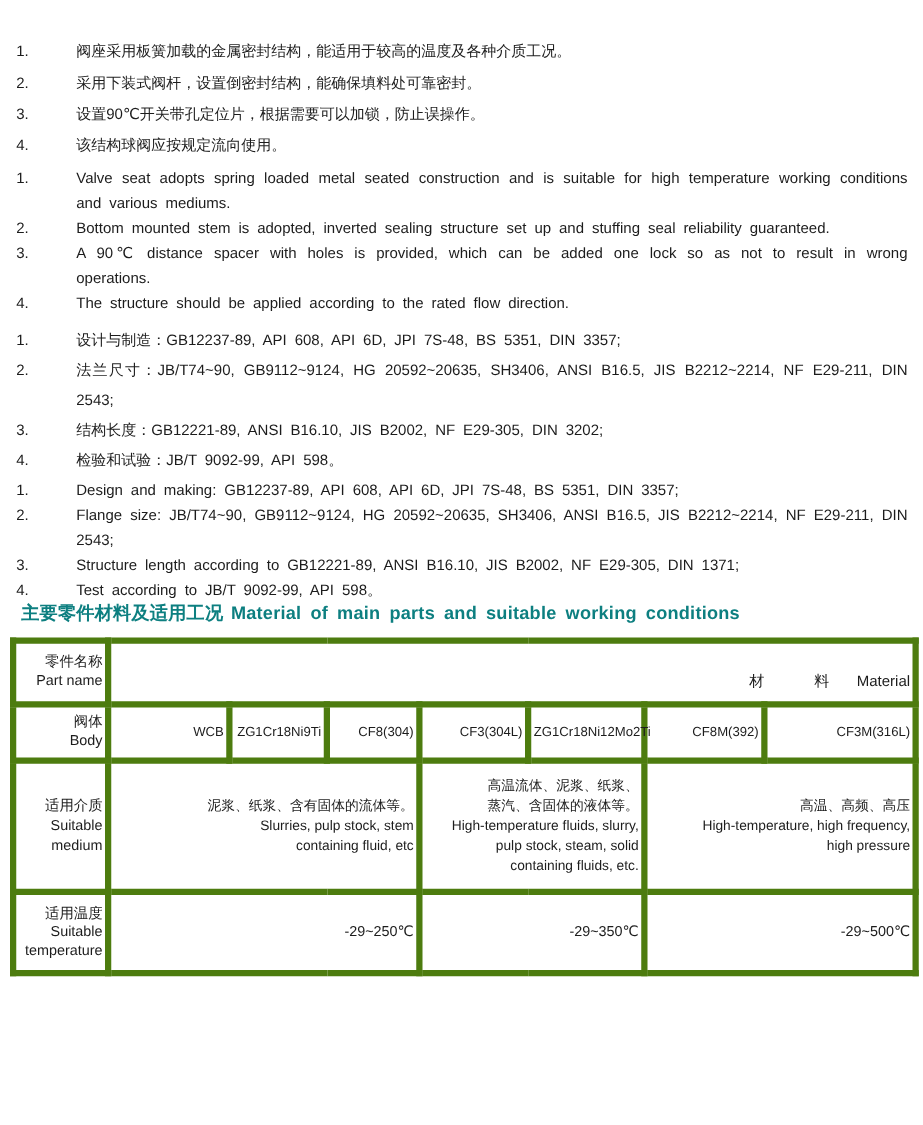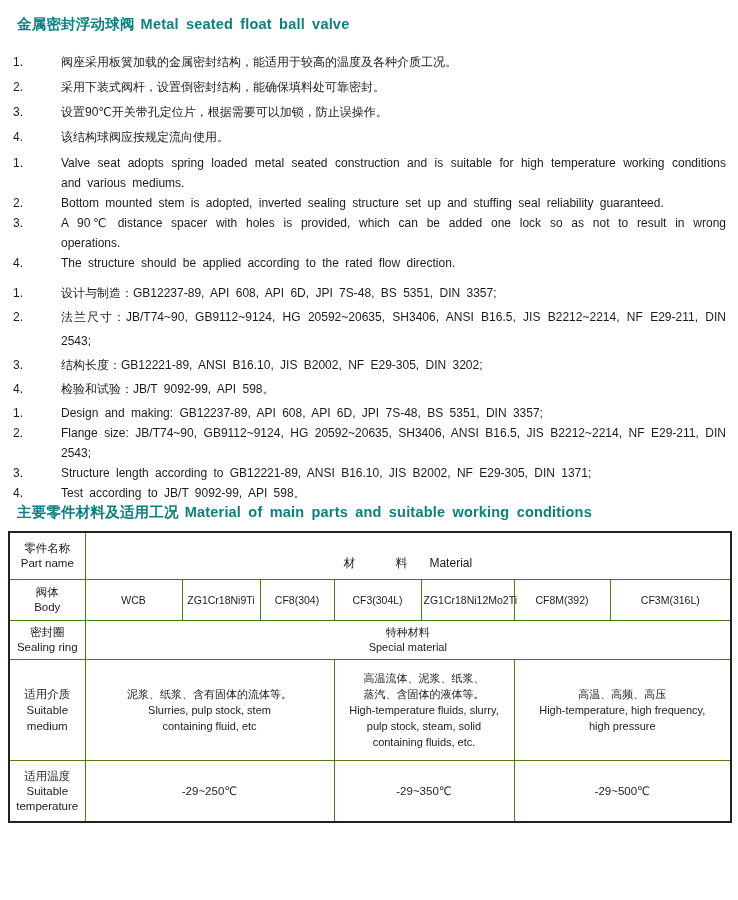--- a/index.html
+++ b/index.html
@@ -28,44 +28,41 @@
   .list2-zh .li{line-height:24px;}
   .list2-en{margin-top:2px;}
   .list2-en .li{line-height:20px;}
   .li{display:flex;font-size:12px;word-spacing:3px;}
   .li .num{width:14px;flex-shrink:0;}
   .li .txt{flex:1;text-align:justify;padding-right:4px;margin-left:34px;}
 
   
   table{border-collapse:collapse;table-layout:fixed;width:722px;margin:10px 0 0 -9px;}
   table{border:2px solid #222;}
-  td{border:1px solid #4d7c0f;text-align:center;vertical-align:middle;
+  td{border:5px solid #4d7c0f;text-align:right;vertical-align:middle;
      font-size:11px;line-height:15px;white-space:pre-line;padding:1px 2px;}
   tr.r-header td{height:44px;}
   tr.r-body td{height:38px;}
   tr.r-ball td{height:36px;}
   tr.r-seal td{height:36px;}
   tr.r-pack td{height:52px;}
   tr.r-medium td{height:98px;line-height:16px;}
   tr.r-temp td{height:58px;font-size:11.5px;}
   td.part{font-size:11.5px;}
   td.mat{white-space:nowrap;font-size:10.5px;}
   td.mh .zh1{margin-right:40px;}
   td.mh .zh2{margin-right:22px;}
   td.mh{font-size:12px;}
 </style>
 </head>
 <body>
 
 <div class="content">
 
   <div class="title-block">
-    <div class="heading">
-      <span class="zh">金属密封浮动球阀</span><span>Metal seated float ball valve</span>
-    </div>
   </div>
 
   <div class="list list-zh">
     <div class="li">
         <span class="num">1.</span>
         <div class="txt">阀座采用板簧加载的金属密封结构，能适用于较高的温度及各种介质工况。</div>
       </div>
     <div class="li">
         <span class="num">2.</span>
         <div class="txt">采用下装式阀杆，设置倒密封结构，能确保填料处可靠密封。</div>
@@ -165,26 +162,20 @@
       <td class="part">阀体
 Body</td>
       <td class="mat">WCB</td>
       <td class="mat">ZG1Cr18Ni9Ti</td>
       <td class="mat">CF8(304)</td>
       <td class="mat">CF3(304L)</td>
       <td class="mat">ZG1Cr18Ni12Mo2Ti</td>
       <td class="mat">CF8M(392)</td>
       <td class="mat">CF3M(316L)</td>
     </tr>
-    <tr class="r-seal">
-      <td class="part">密封圈
-Sealing ring</td>
-      <td colspan="7">特种材料
-Special material</td>
-    </tr>
     <tr class="r-medium">
       <td class="part">适用介质
 Suitable
 medium</td>
       <td colspan="3">泥浆、纸浆、含有固体的流体等。
 Slurries, pulp stock, stem
 containing fluid, etc</td>
       <td colspan="2">高温流体、泥浆、纸浆、
 蒸汽、含固体的液体等。
 High-temperature fluids, slurry,

